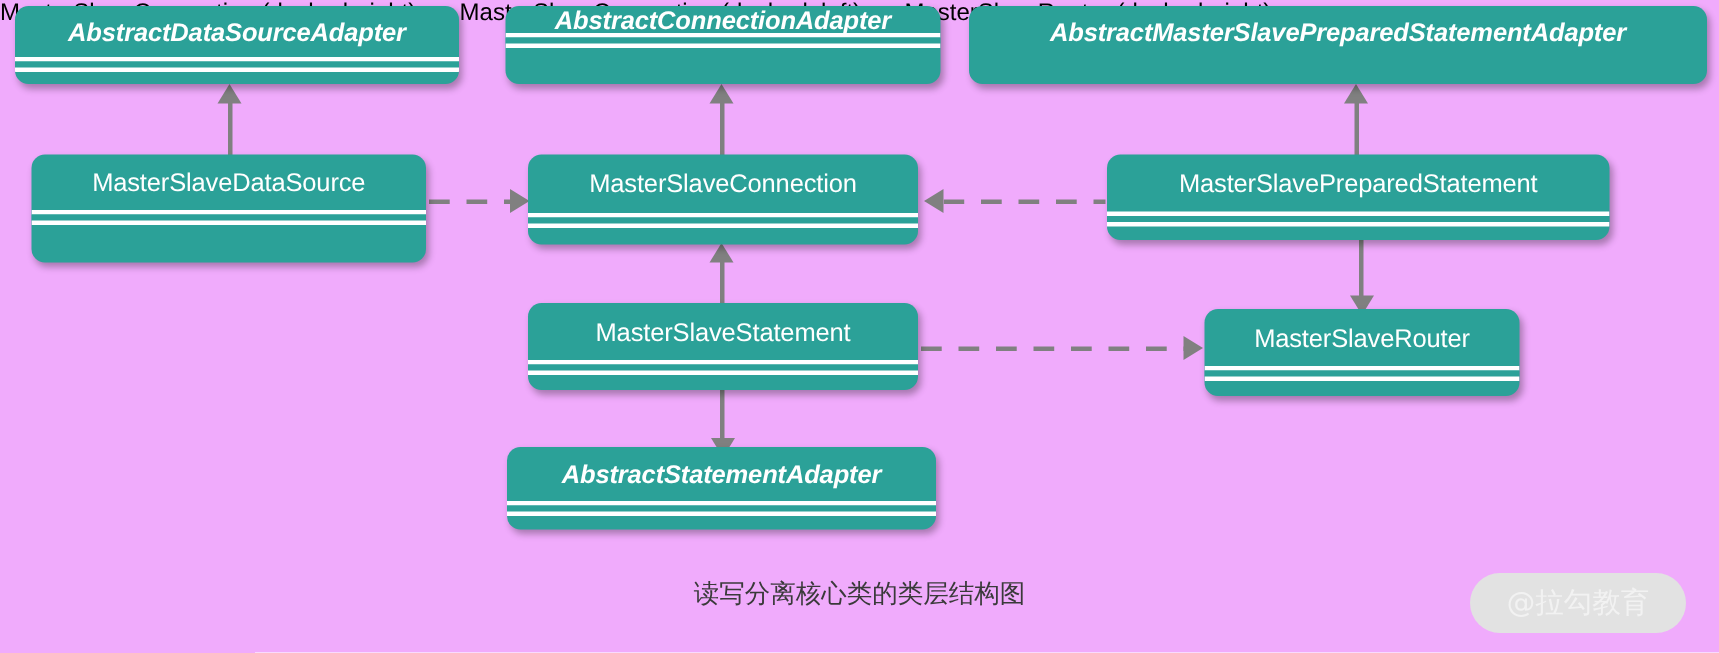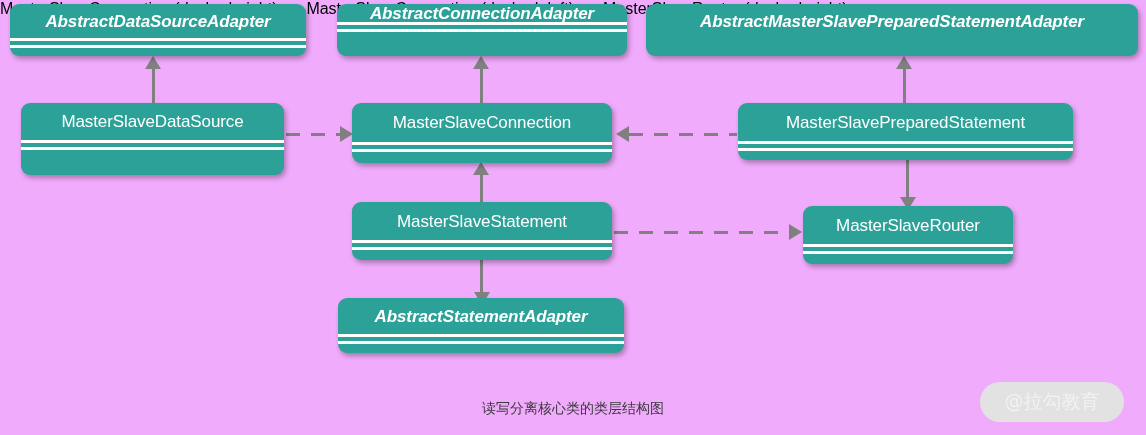--- a/index.html
+++ b/index.html
@@ -103,24 +103,24 @@
   .arrow-right {
     border-top: 8px solid transparent;
     border-bottom: 8px solid transparent;
     border-left: 13px solid #808080;
   }
 
   
   .caption {
     position: absolute;
     left: 0;
-    top: 400px;
+    top: 384px;
     width: 1146px;
     text-align: center;
-    font-size: 14px;
+    font-size: 17px;
     color: #3a3a3a;
     font-family: "DejaVu Sans", "Liberation Sans", sans-serif;
   }
 
   
   .watermark {
     position: absolute;
     right: 22px;
     top: 382px;
     width: 144px;

